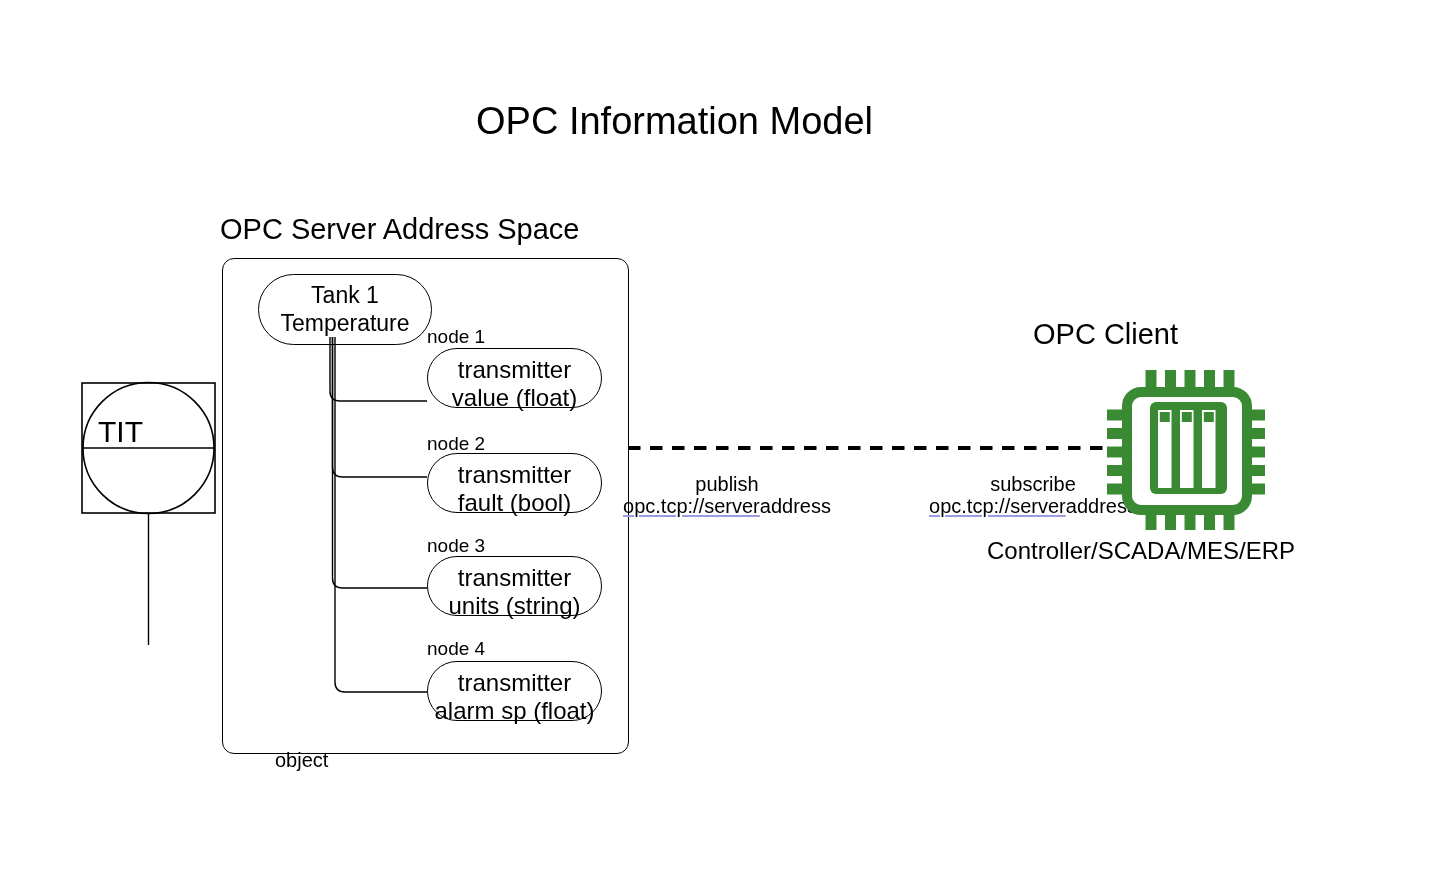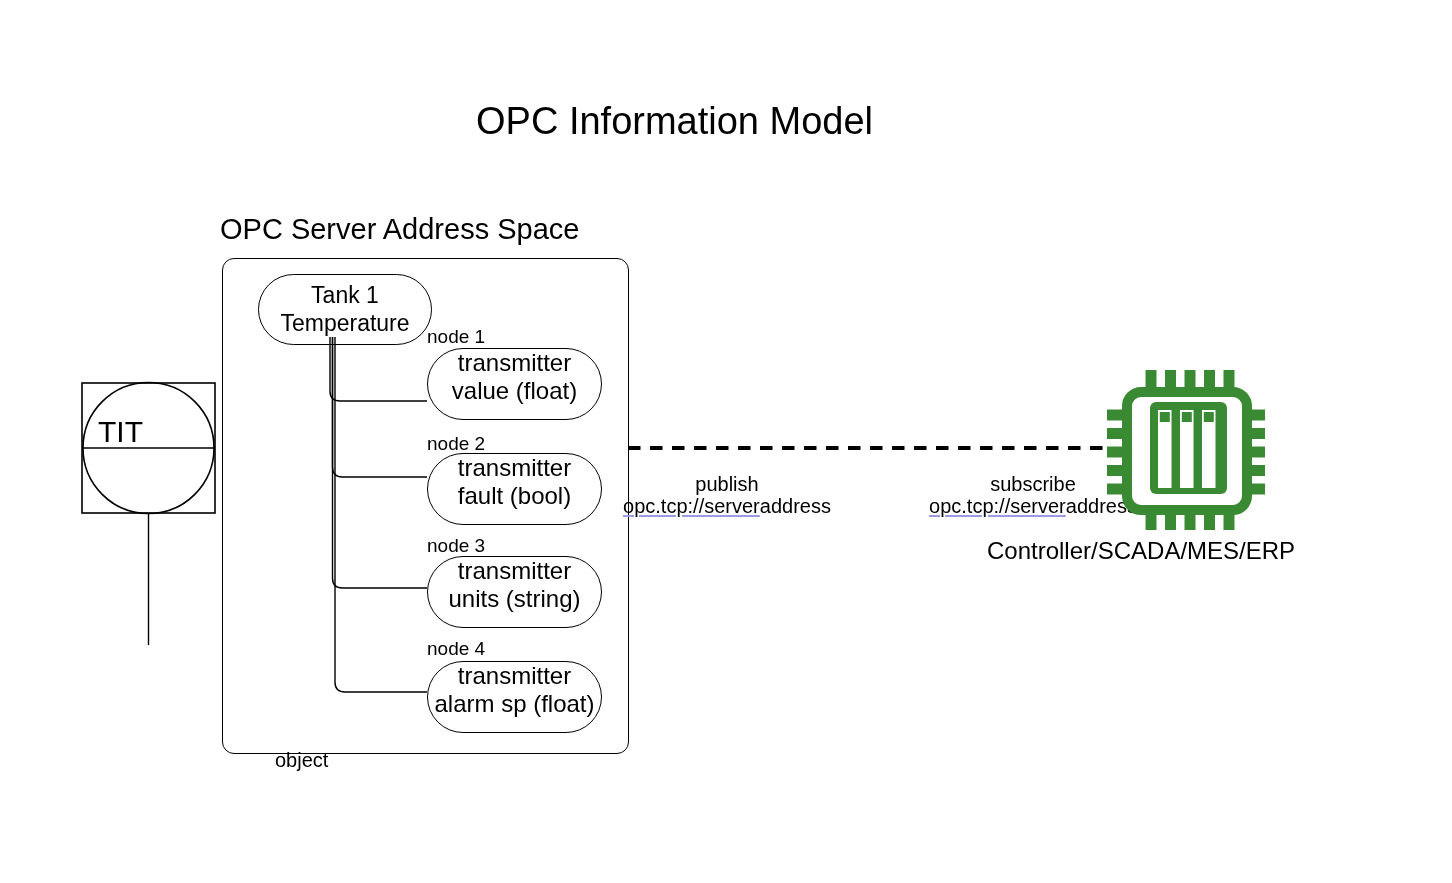--- a/index.html
+++ b/index.html
@@ -13,21 +13,21 @@
   #server-heading{left:220px;top:212px;width:400px;font-size:29px;line-height:34px;}
   #server-box{
     left:222px;top:258px;width:405px;height:494px;
     border:1.4px solid #000;border-radius:12px;background:#fff;
   }
   .stadium{
     border:1.4px solid #000;border-radius:40px;background:#fff;
     box-sizing:border-box;text-align:center;
   }
   #tank-node{left:258px;top:266px;width:174px;height:71px;font-size:23px;line-height:28px;padding-top:6px;margin-top:8px;}
-  .node{left:427px;width:175px;height:72px;font-size:24px;line-height:28px;}
+  .node{left:427px;width:175px;height:60px;font-size:24px;line-height:28px;padding-top:7px;}
   .node-label{left:427px;width:175px;text-align:left;font-size:19px;line-height:22px;}
   #object-label{left:275px;top:744px;width:300px;font-size:20px;line-height:32px;}
   #ua-message{left:681px;top:399px;width:400px;font-size:23px;line-height:26px;}
   .pubsub{width:300px;top:473px;font-size:20px;line-height:22px;text-align:center;}
   #publish-block{left:577px;}
   #subscribe-block{left:883px;}
   .url-underlined{
     text-decoration:underline;
     text-decoration-color:var(--url-underline,#9b9be0);
     text-decoration-thickness:2px;
@@ -98,20 +98,21 @@
   <div id="publish-block" class="abs pubsub">
     <div>publish</div>
     <div><span class="url-underlined">opc.tcp://server</span><span>address</span></div>
   </div>
 
   <div id="subscribe-block" class="abs pubsub">
     <div>subscribe</div>
     <div><span class="url-underlined">opc.tcp://server</span><span>address</span></div>
   </div>
 
+  <div id="client-heading" class="abs ctr">OPC Client</div>
 
   <svg id="chip-svg" class="abs" style="left:1104px;top:368px" width="164" height="164" viewBox="0 0 164 164">
 
     <g stroke="currentColor" stroke-width="11">
       <line x1="47" y1="2" x2="47" y2="27"></line>
         <line x1="66.5" y1="2" x2="66.5" y2="27"></line>
       <line x1="86" y1="2" x2="86" y2="27"></line>
         <line x1="105.5" y1="2" x2="105.5" y2="27"></line>
       <line x1="125" y1="2" x2="125" y2="27"></line>
     </g>

